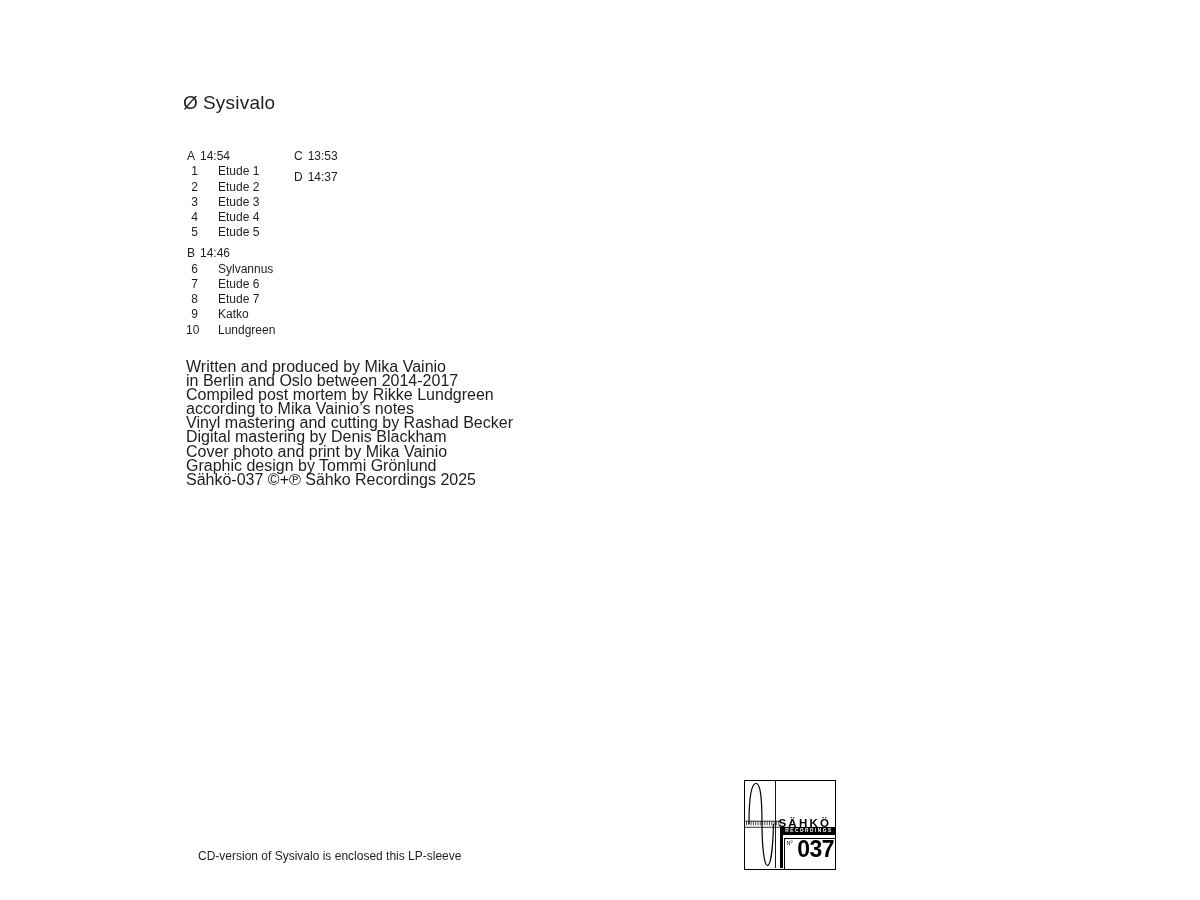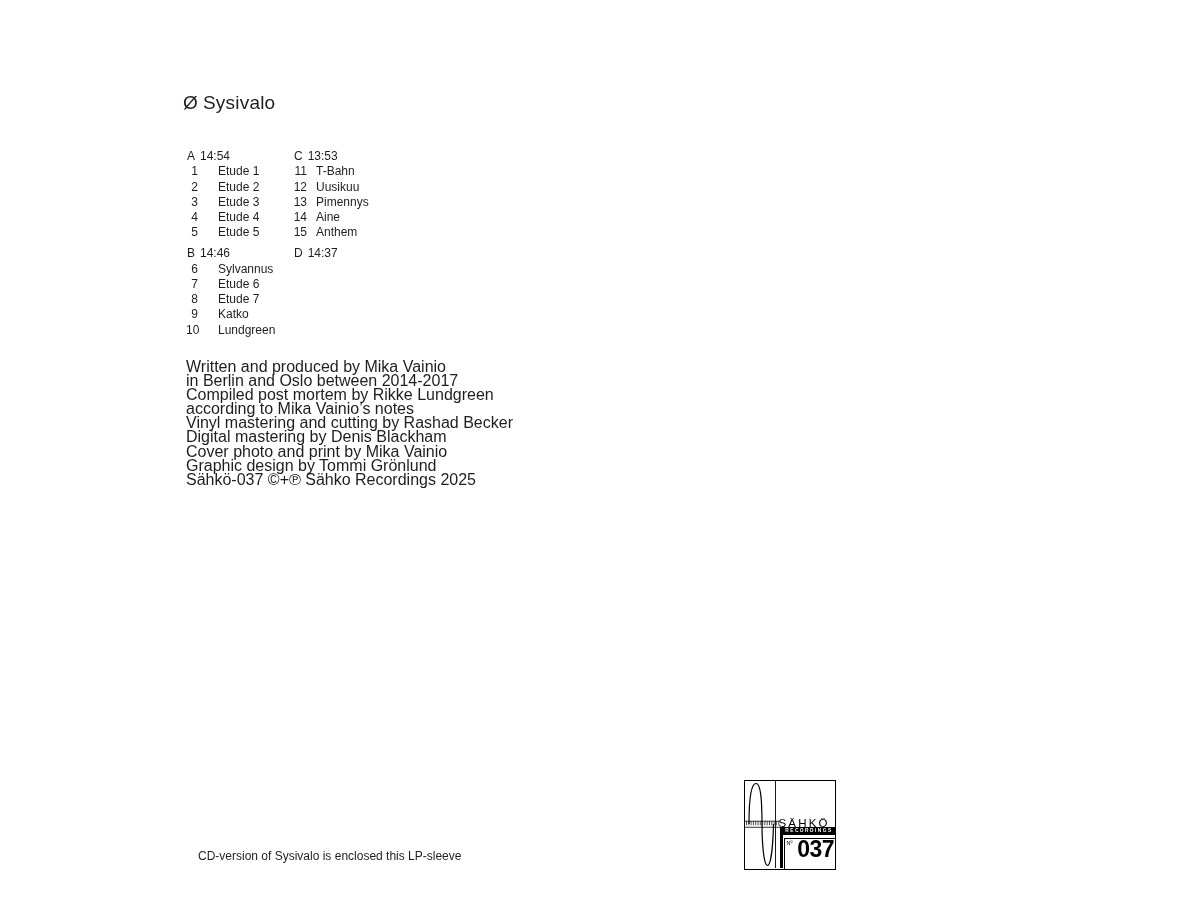--- a/index.html
+++ b/index.html
@@ -54,21 +54,21 @@
     position: absolute; left: 744px; top: 780px;
     width: 92px; height: 90px;
     box-sizing: border-box;
     border: 1.5px solid #000;
     background: #fff;
     color: #000;
   }
   .label-logo .wave-svg { position: absolute; left: 0; top: 0; display: block; }
   .logo-name {
     position: absolute; left: 33.5px; top: 35px;
-    font-size: 11.5px; font-weight: 400; letter-spacing: 2.2px;
+    font-size: 11.5px; font-weight: 700; letter-spacing: 2.2px;
     line-height: 15px; white-space: nowrap;
   }
   .bar-thick {
     position: absolute; left: 34.5px; top: 46px;
     width: 3.5px; height: 41px; background: #000;
   }
   .rec-bar {
     position: absolute; left: 38px; top: 46px; right: 0; height: 7.5px;
     background: #000; color: #fff;
     display: flex; align-items: center; justify-content: center;
@@ -168,47 +168,20 @@
           </div>
       </section>
     </div>
 
     <div class="tcol col-right">
       <section class="side">
         <div class="side-head">
           <span class="side-letter">C</span>
           <span class="side-duration">13:53</span>
         </div>
-        <div class="side-tracks">
-
-            <div class="trow">
-              <span class="tnum">11</span>
-              <span class="ttitle">T-Bahn</span>
-            </div>
-
-            <div class="trow">
-              <span class="tnum">12</span>
-              <span class="ttitle">Uusikuu</span>
-            </div>
-
-            <div class="trow">
-              <span class="tnum">13</span>
-              <span class="ttitle">Pimennys</span>
-            </div>
-
-            <div class="trow">
-              <span class="tnum">14</span>
-              <span class="ttitle">Aine</span>
-            </div>
-
-            <div class="trow">
-              <span class="tnum">15</span>
-              <span class="ttitle">Anthem</span>
-            </div>
-          </div>
       </section>
       <section class="side">
         <div class="side-head">
           <span class="side-letter">D</span>
           <span class="side-duration">14:37</span>
         </div>
       </section>
     </div>
 
   </div>

